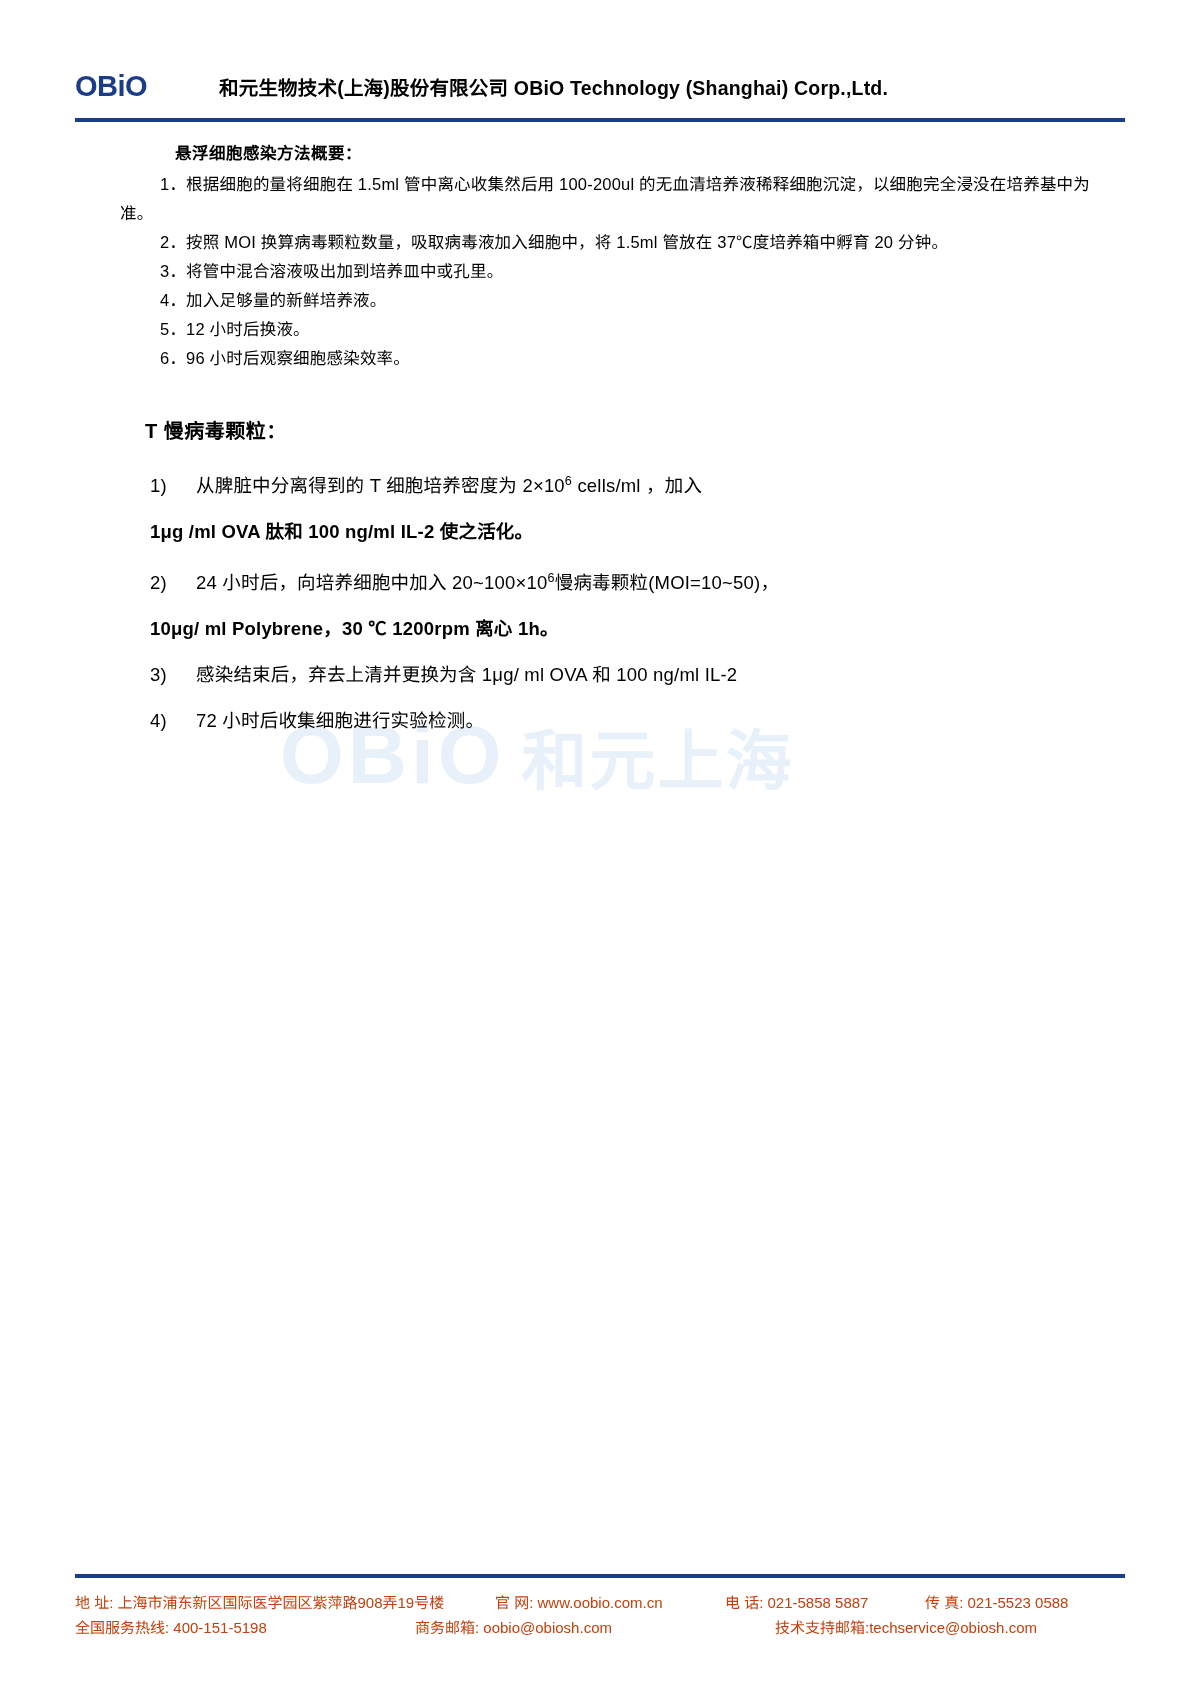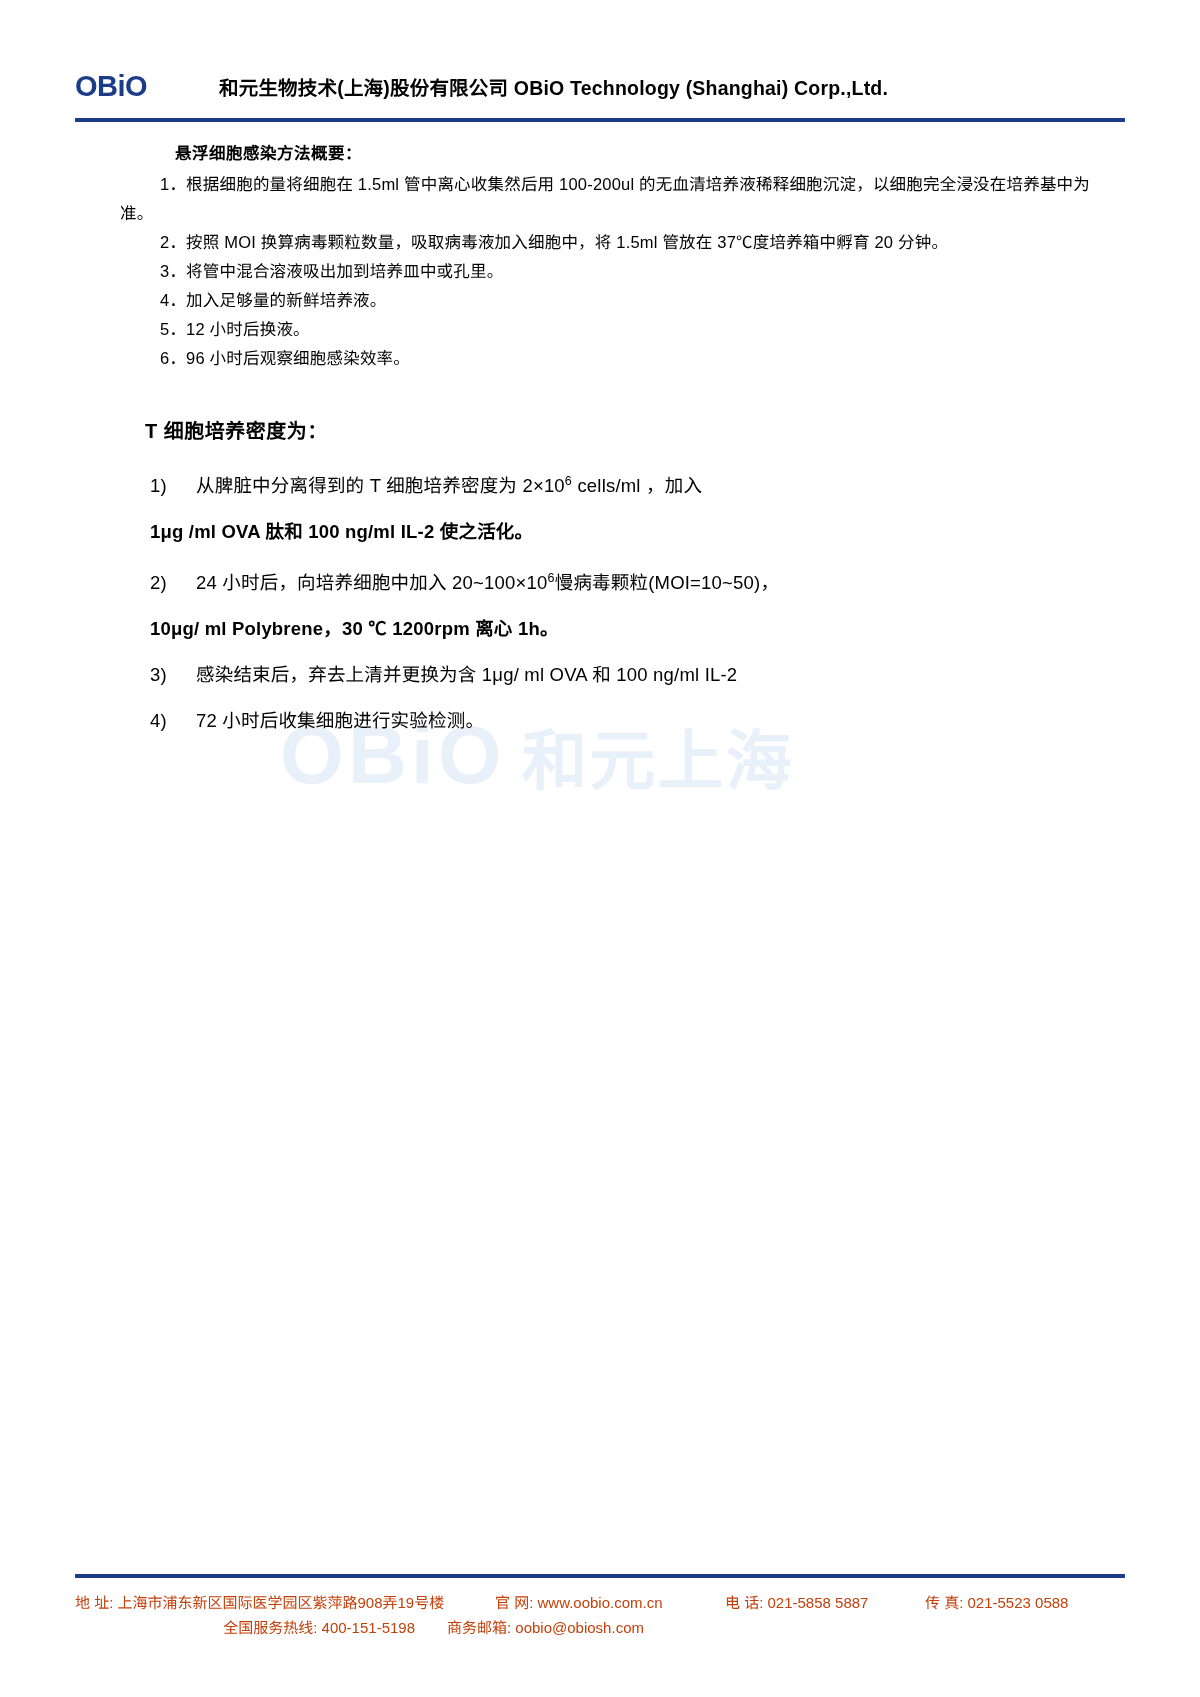--- a/index.html
+++ b/index.html
@@ -163,22 +163,22 @@
     color: #c2410c;
   }
   .footer-row {
     display: flex;
     white-space: nowrap;
   }
   .fr1 .c1 { width: 420px; }
   .fr1 .c2 { width: 230px; }
   .fr1 .c3 { width: 200px; }
   .fr1 .c4 { width: 200px; }
-  .fr2 .c1 { width: 340px; text-align: right; }
-  .fr2 .c2 { width: 360px; margin-left: 32px; }
+  .fr2 .c1 { width: 340px; }
+  .fr2 .c2 { width: 360px; }
   .fr2 .c3 { width: 350px; }
 </style>
 </head>
 <body>
 
 <div class="page">
 
   <div class="header">
     <div class="logo">OBiO</div>
     <div class="header-title">和元生物技术(上海)股份有限公司  OBiO Technology (Shanghai) Corp.,Ltd.</div>
@@ -196,21 +196,21 @@
       <div class="sec1-title">悬浮细胞感染方法概要：</div>
       <p class="item-2line">1．根据细胞的量将细胞在 1.5ml 管中离心收集然后用 100-200ul 的无血清培养液稀释细胞沉淀，以细胞完全浸没在培养基中为准。</p>
       <p class="item-2line">2．按照 MOI 换算病毒颗粒数量，吸取病毒液加入细胞中，将 1.5ml 管放在 37℃度培养箱中孵育 20 分钟。</p>
       <p class="item-1line">3．将管中混合溶液吸出加到培养皿中或孔里。</p>
       <p class="item-1line">4．加入足够量的新鲜培养液。</p>
       <p class="item-1line">5．12 小时后换液。</p>
       <p class="item-1line">6．96 小时后观察细胞感染效率。</p>
     </div>
 
     <div class="sec2">
-      <div class="sec2-title">T 细胞培养密度为：</div>
+      <div class="sec2-title">T 慢病毒颗粒：</div>
 
       <p class="para">
         <span class="num">1)</span><span>从脾脏中分离得到的 T 细胞培养密度为 2×10</span><sup>6</sup><span> cells/ml   ，加入</span>
       </p>
       <p class="cont">1μg /ml  OVA 肽和 100   ng/ml  IL‐2 使之活化。</p>
 
       <p class="para">
         <span class="num">2)</span><span>24 小时后，向培养细胞中加入 20~100×10</span><sup>6</sup><span>慢病毒颗粒(MOI=10~50)，</span>
       </p>
       <p class="cont">10μg/ ml  Polybrene，30 ℃   1200rpm 离心 1h。</p>
@@ -230,16 +230,17 @@
   <div class="footer">
     <div class="footer-row fr1">
       <span class="c1">地 址: 上海市浦东新区国际医学园区紫萍路908弄19号楼</span>
       <span class="c2">官 网: www.oobio.com.cn</span>
       <span class="c3">电 话: 021-5858 5887</span>
       <span class="c4">传 真: 021-5523 0588</span>
     </div>
     <div class="footer-row fr2">
       <span class="c1">全国服务热线: 400-151-5198</span>
       <span class="c2">商务邮箱: oobio@obiosh.com</span>
+      <span class="c3">技术支持邮箱:techservice@obiosh.com</span>
     </div>
   </div>
 
 </div>
 
 </body></html>

